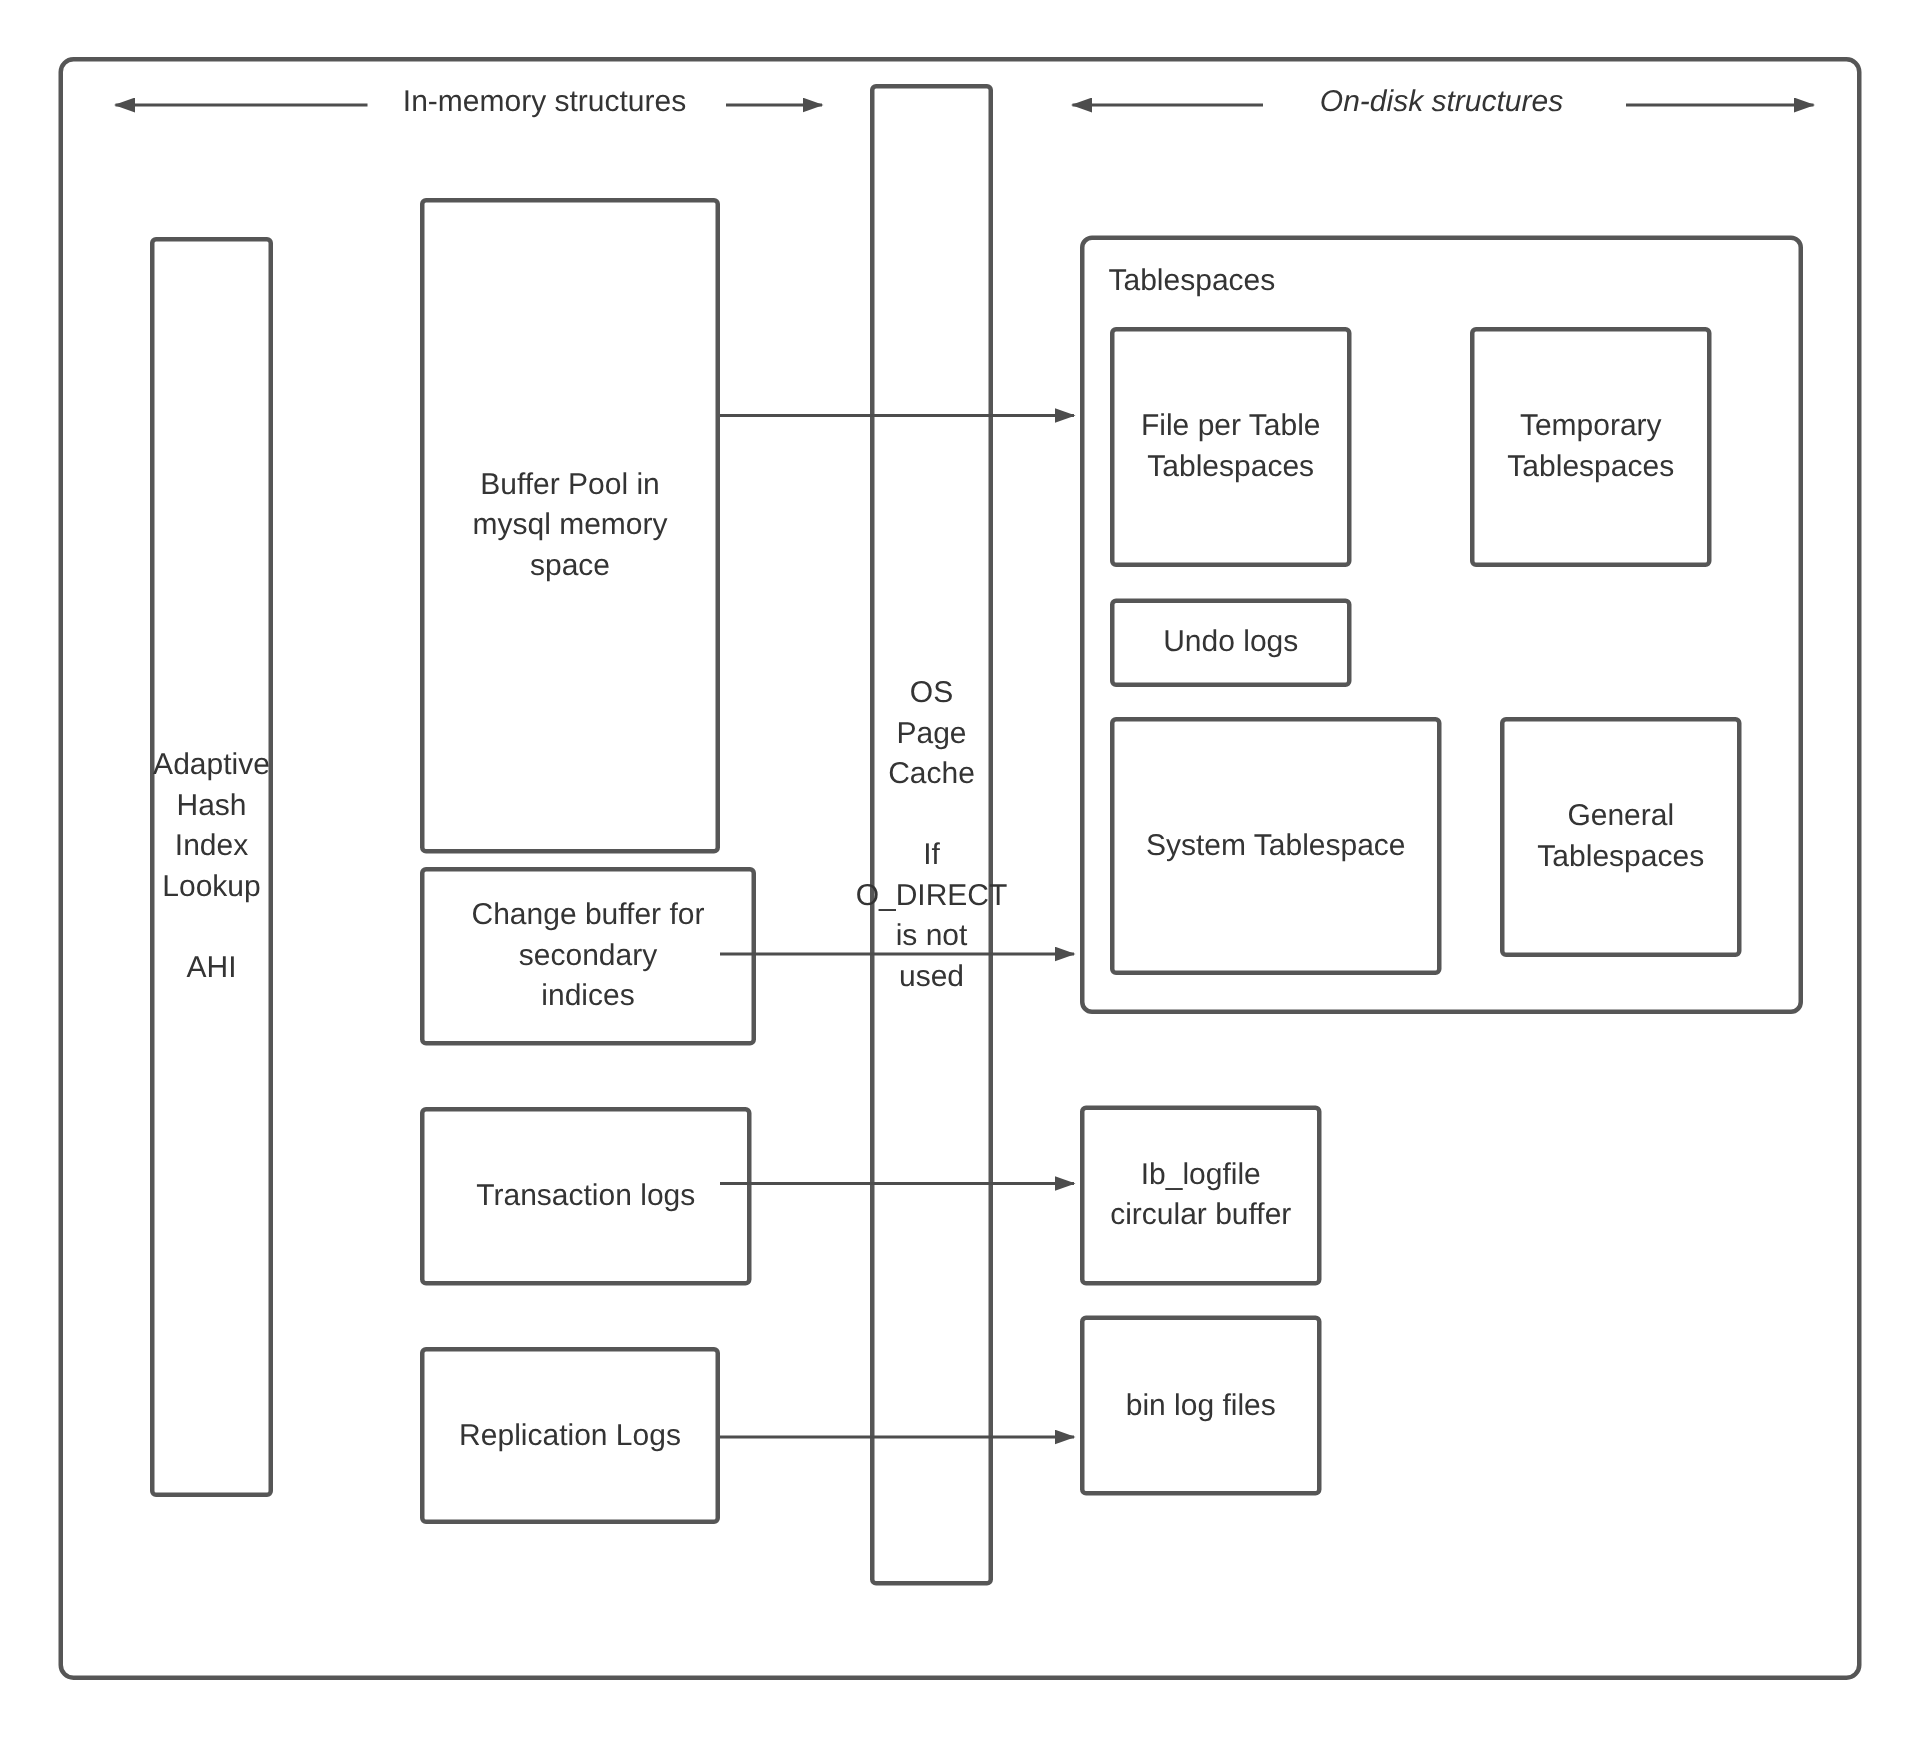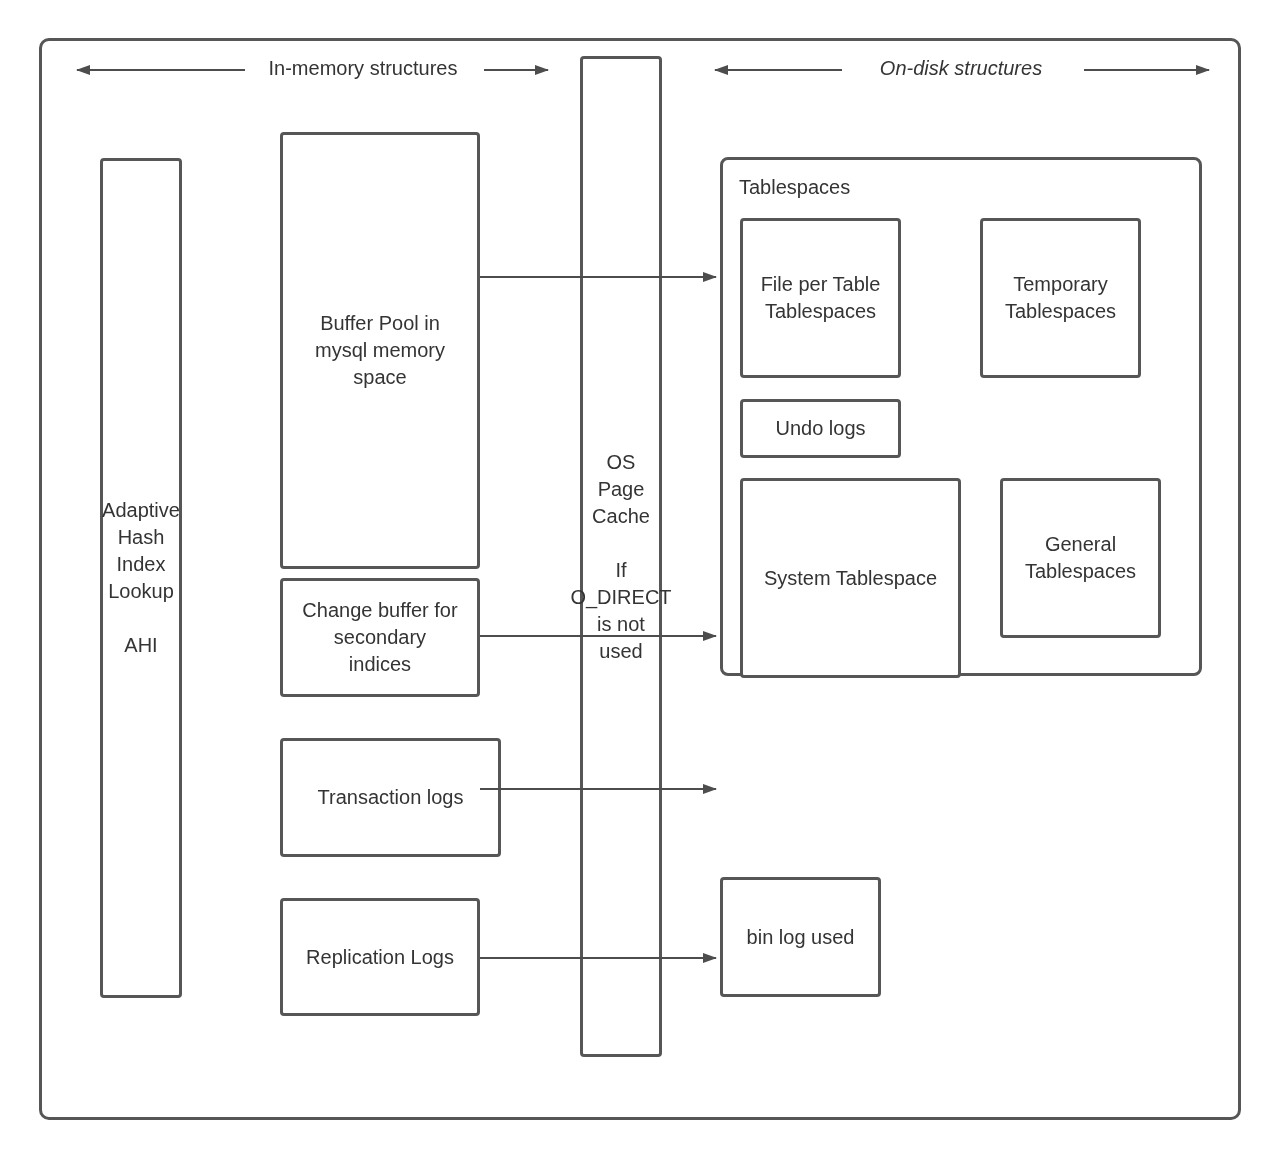--- a/index.html
+++ b/index.html
@@ -85,21 +85,21 @@
 
 AHI</span>
   </div>
 
   <div class="node" style="left:280px;top:132px;width:200px;height:437px;">
     <span class="label">Buffer Pool in
 mysql memory
 space</span>
   </div>
 
-  <div class="node" style="left:280px;top:578px;width:200px;height:119px;">
+  <div class="node" style="left:280px;top:578px;width:224px;height:119px;">
     <span class="label">Change buffer for
 secondary
 indices</span>
   </div>
 
   <div class="node" style="left:280px;top:738px;width:221px;height:119px;">
     <span class="label">Transaction logs</span>
   </div>
 
   <div class="node" style="left:580px;top:56px;width:82px;height:1001px;">
@@ -127,32 +127,36 @@
 
   <div class="node" style="left:980px;top:218px;width:161px;height:160px;">
     <span class="label">Temporary
 Tablespaces</span>
   </div>
 
   <div class="node" style="left:740px;top:399px;width:161px;height:59px;">
     <span class="label">Undo logs</span>
   </div>
 
-  <div class="node" style="left:740px;top:478px;width:221px;height:200px;">
+  <div class="node" style="left:740px;top:478px;width:221px;height:172px;">
     <span class="label">System Tablespace</span>
   </div>
 
   <div class="node" style="left:1000px;top:478px;width:161px;height:160px;">
     <span class="label">General
 Tablespaces</span>
   </div>
 
+  <div class="node" style="left:720px;top:737px;width:161px;height:120px;">
+    <span class="label">Ib_logfile
+circular buffer</span>
+  </div>
 
   <div class="node" style="left:720px;top:877px;width:161px;height:120px;">
-    <span class="label">bin log used</span>
+    <span class="label">bin log files</span>
   </div>
 
   <svg class="wires" width="1280" height="1160" viewBox="0 0 1280 1160">
     <defs>
       <marker id="arrowhead" markerWidth="14" markerHeight="10" refX="13" refY="5" orient="auto" markerUnits="userSpaceOnUse">
         <path d="M0,0 L14,5 L0,10 Z" fill="#4d4d4d"></path>
       </marker>
     </defs>
 
     <line x1="245" y1="70" x2="77" y2="70" stroke="#4d4d4d" stroke-width="2" marker-end="url(#arrowhead)"></line>

